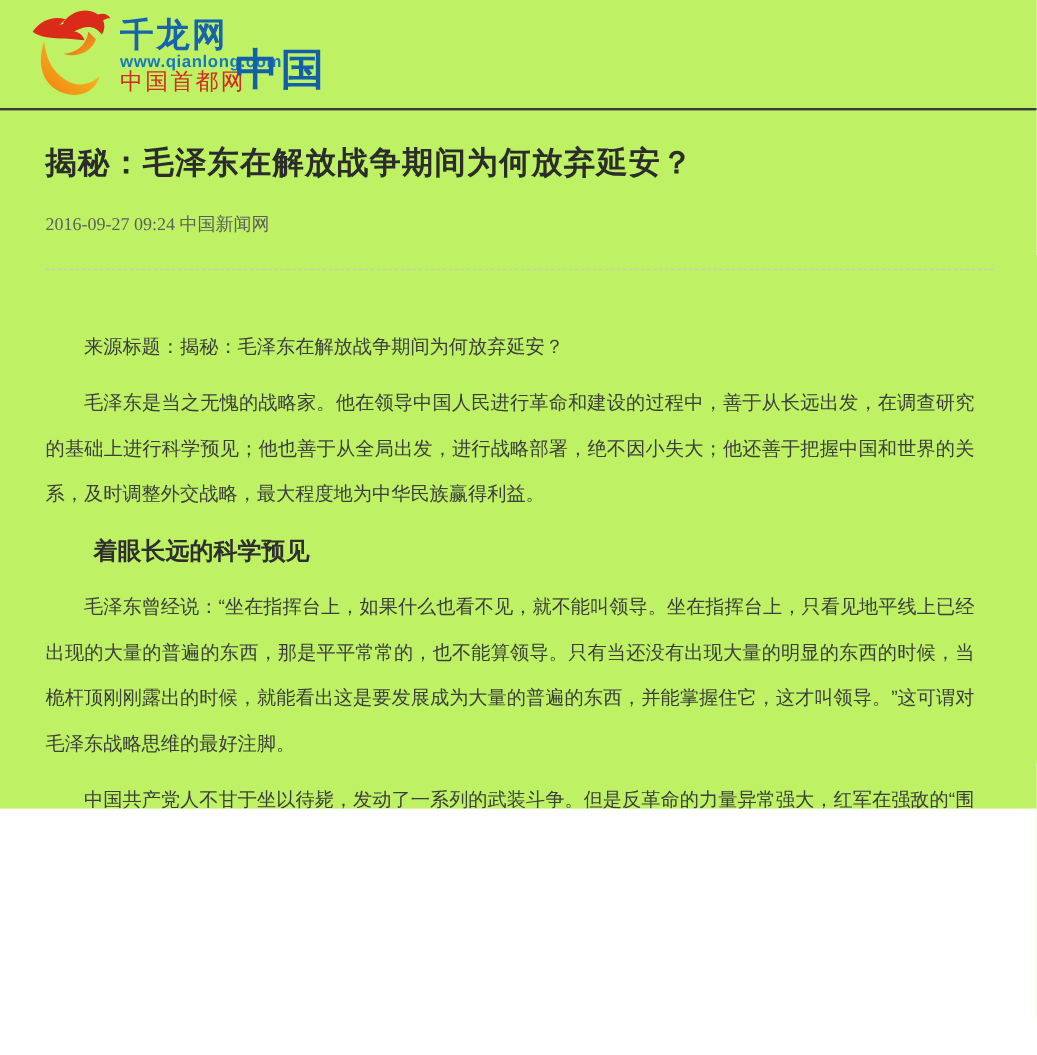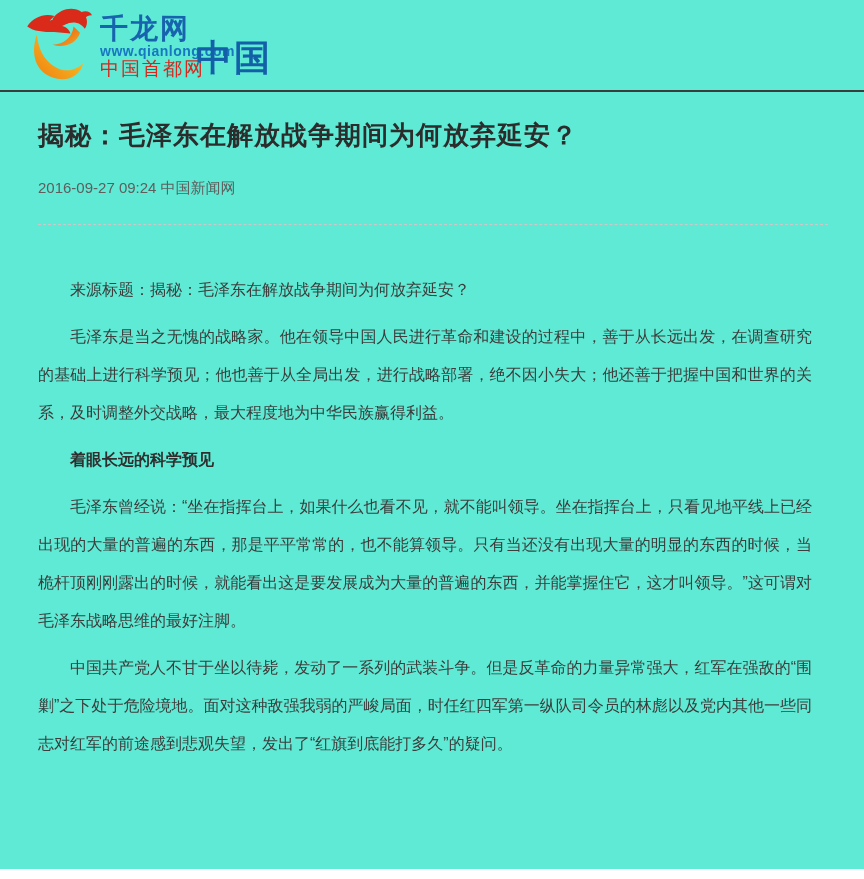--- a/index.html
+++ b/index.html
@@ -1,22 +1,22 @@
 <!DOCTYPE html>
 <html lang="zh"><head>
 <meta charset="utf-8">
 <style>
   html, body { margin: 0; padding: 0; background: #ffffff; }
   body { font-family: "Liberation Sans", "DejaVu Sans", sans-serif; }
   .page {
     position: relative;
     width: 864px;
-    height: 869px;
+    height: 674px;
     overflow: hidden;
-    background: #5eead4;
+    background: #bef264;
   }
 
   
   .site-header {
     position: relative;
     height: 90px;
     border-bottom: 2px solid #3c3c3c;
   }
   .logo {
     position: absolute;
@@ -72,38 +72,39 @@
     line-height: 42px;
     font-weight: bold;
     color: #2c2c2c;
     letter-spacing: 1px;
   }
   .date-row {
     margin-top: 22px;
     font-size: 15px;
     color: #5e5e5e;
     line-height: 20px;
+    font-family: Liberation Serif, serif;
   }
   .dotted-divider {
     margin-top: 26px;
     height: 0;
     border-top: 1px dashed #c9c9c9;
   }
   .article-body { margin-top: 46px; }
   .body-para {
     margin: 0 16px 9px 0;
     font-size: 16px;
     line-height: 38px;
     color: #3d3d3d;
     text-indent: 2em;
     text-align: justify;
   }
   .body-heading {
     margin: 0 0 9px 0;
-    font-size: 16px;
+    font-size: 20px;
     line-height: 38px;
     font-weight: bold;
     color: #2f2f2f;
     text-indent: 2em;
   }
 </style>
 </head>
 <body>
 
 <div class="page">

